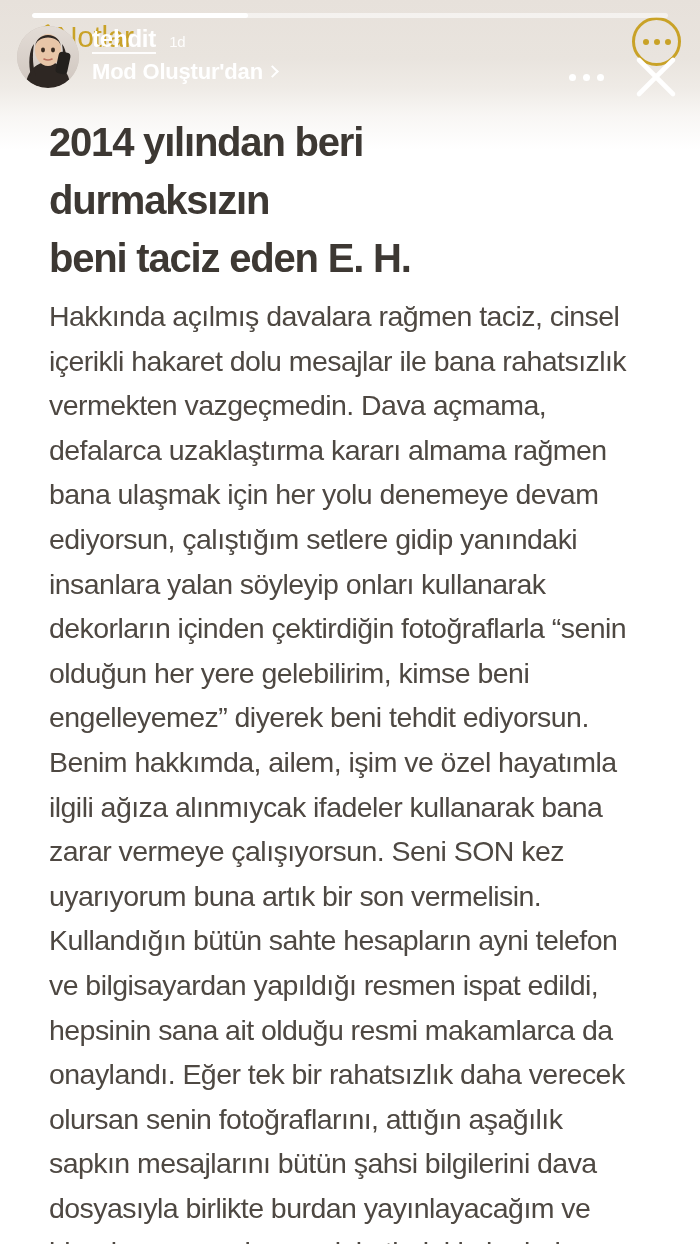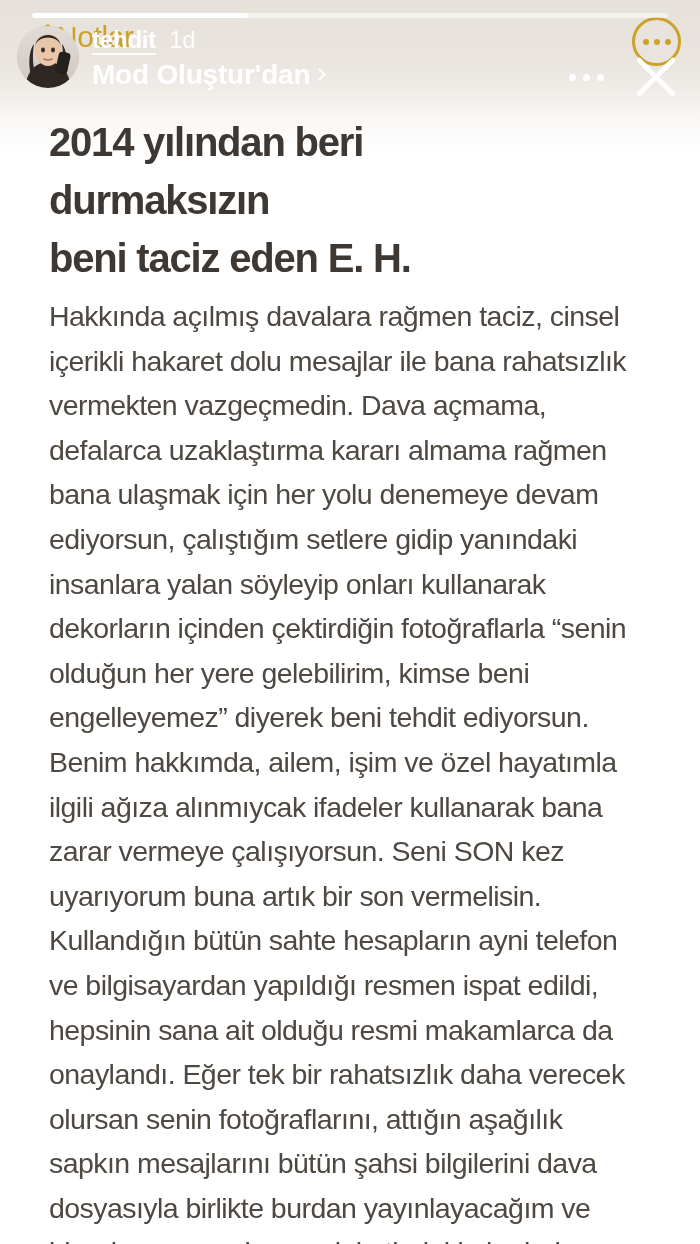--- a/index.html
+++ b/index.html
@@ -185,33 +185,33 @@
   }
   .story-username {
     font-size:24px;
     font-weight:700;
     color:#ffffff;
     letter-spacing:-0.2px;
     border-bottom:2px solid rgba(255,255,255,0.92);
     line-height:26px;
   }
   .story-time {
-    font-size:24px;
+    font-size:15px;
     font-weight:400;
     color:rgba(255,255,255,0.92);
     letter-spacing:-0.2px;
   }
   .story-line2 {
     margin-top:4px;
     display:flex;
     align-items:center;
     gap:5px;
   }
   .story-source {
-    font-size:28px;
+    font-size:22px;
     font-weight:700;
     color:#ffffff;
     letter-spacing:-0.2px;
   }
   .chev {
     display:inline-block;
     width:9px;
     height:9px;
     border-right:2.5px solid #ffffff;
     border-top:2.5px solid #ffffff;

